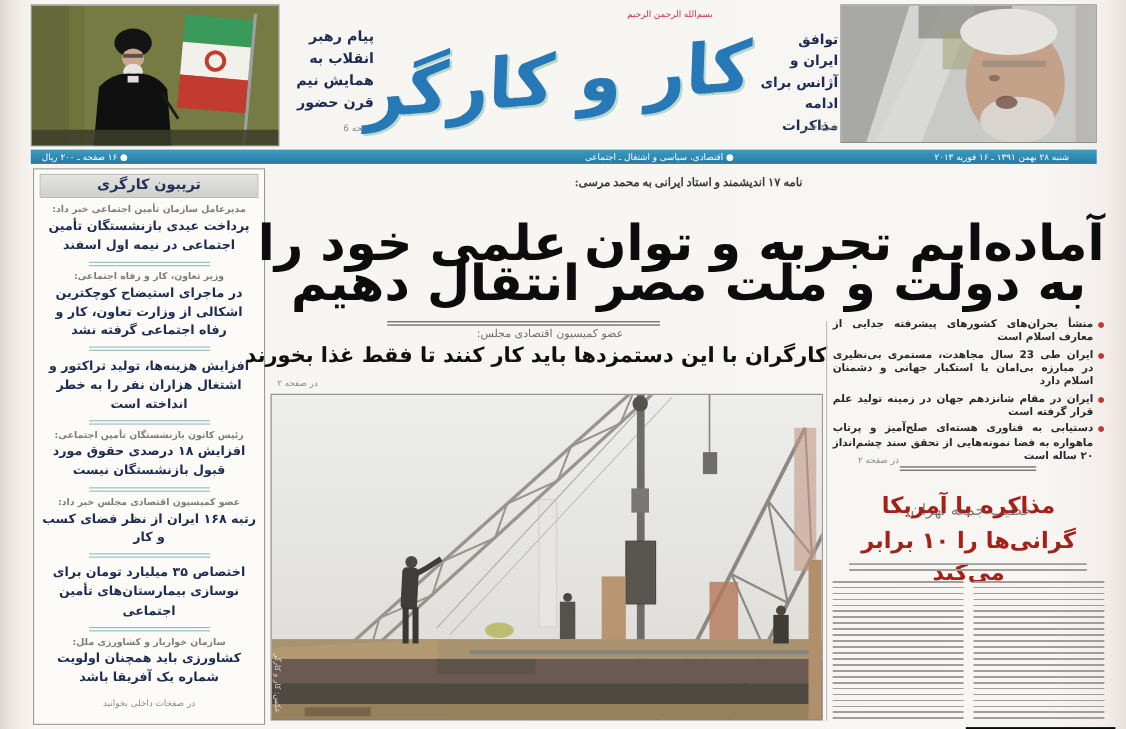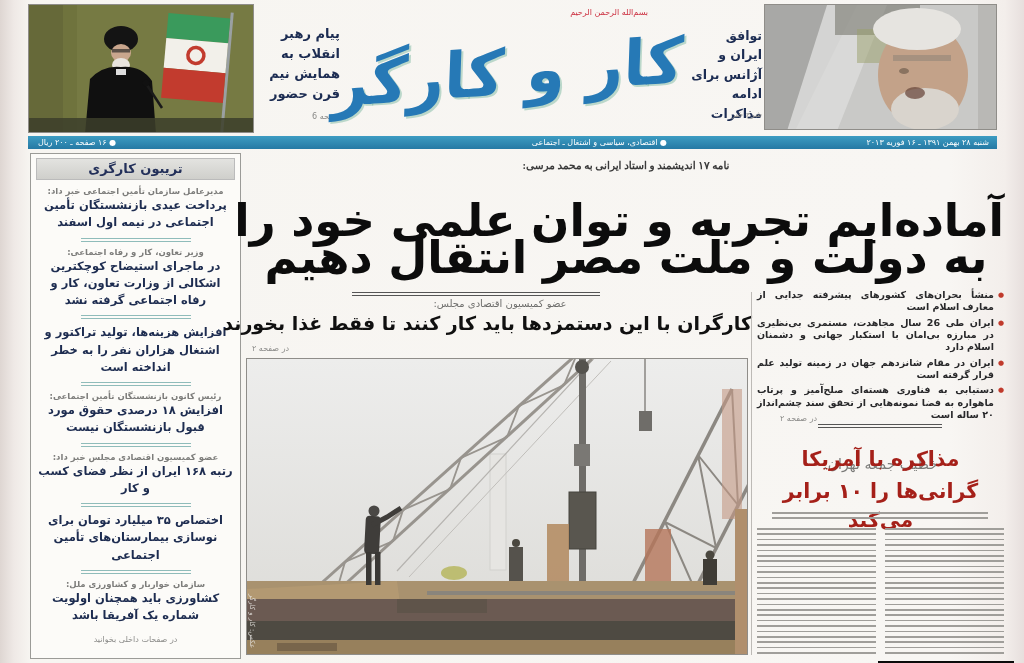--- a/index.html
+++ b/index.html
@@ -91,21 +91,21 @@
       <ellipse cx="158" cy="70" rx="45" ry="52" fill="#c3a289"></ellipse>
       <ellipse cx="152" cy="24" rx="44" ry="21" fill="#e6e4e0"></ellipse>
       <rect x="128" y="50" width="58" height="6" fill="#9a8a7a" opacity="0.7"></rect>
       <ellipse cx="160" cy="104" rx="34" ry="21" fill="#d9d4cd"></ellipse>
       <ellipse cx="150" cy="88" rx="10" ry="6" fill="#6b4a3e" opacity="0.75"></ellipse>
       <ellipse cx="139" cy="66" rx="5" ry="3" fill="#8a7360"></ellipse>
     </svg>
   </div>
 
   <div class="abs blue-bar fa" style="left:28px;top:136px;width:969px;height:13px;">
-    <span style="right:8px;">شنبه ۲۸ بهمن ۱۳۹۱ ـ ۱۶ فوریه ۲۰۱۳</span>
+    <span style="right:25px;">شنبه ۲۸ بهمن ۱۳۹۱ ـ ۱۶ فوریه ۲۰۱۳</span>
     <span style="right:330px;">● اقتصادی، سیاسی و اشتغال ـ اجتماعی</span>
     <span style="left:10px;">● ۱۶ صفحه ـ ۲۰۰ ریال</span>
   </div>
 
   <div class="abs sidebar" style="left:30px;top:153px;width:211px;height:506px;">
     <div class="fa sb-title">تریبون کارگری</div>
 
     <div class="fa sb-item">
       <div class="kicker">مدیرعامل سازمان تأمین اجتماعی خبر داد:</div>
       <div class="title">پرداخت عیدی بازنشستگان تأمین اجتماعی در نیمه اول اسفند</div>
@@ -226,21 +226,21 @@
 
   <div class="abs" style="left:751px;top:292px;width:1px;height:363px;background:#bdbab6;"></div>
 
   <div class="abs" style="left:757px;top:289px;width:247px;">
     <div class="bullet">
       <span class="dot">●</span>
       <span class="btxt">منشأ بحران‌های کشورهای پیشرفته جدایی از معارف اسلام است</span>
     </div>
     <div class="bullet">
       <span class="dot">●</span>
-      <span class="btxt">ایران طی 26 سال مجاهدت، مستمری بی‌نظیری در مبارزه بی‌امان با استکبار جهانی و دشمنان اسلام دارد</span>
+      <span class="btxt">ایران طی 23 سال مجاهدت، مستمری بی‌نظیری در مبارزه بی‌امان با استکبار جهانی و دشمنان اسلام دارد</span>
     </div>
     <div class="bullet">
       <span class="dot">●</span>
       <span class="btxt">ایران در مقام شانزدهم جهان در زمینه تولید علم قرار گرفته است</span>
     </div>
     <div class="bullet">
       <span class="dot">●</span>
       <span class="btxt">دستیابی به فناوری هسته‌ای صلح‌آمیز و پرتاب ماهواره به فضا نمونه‌هایی از تحقق سند چشم‌انداز ۲۰ ساله است</span>
     </div>
   </div>

